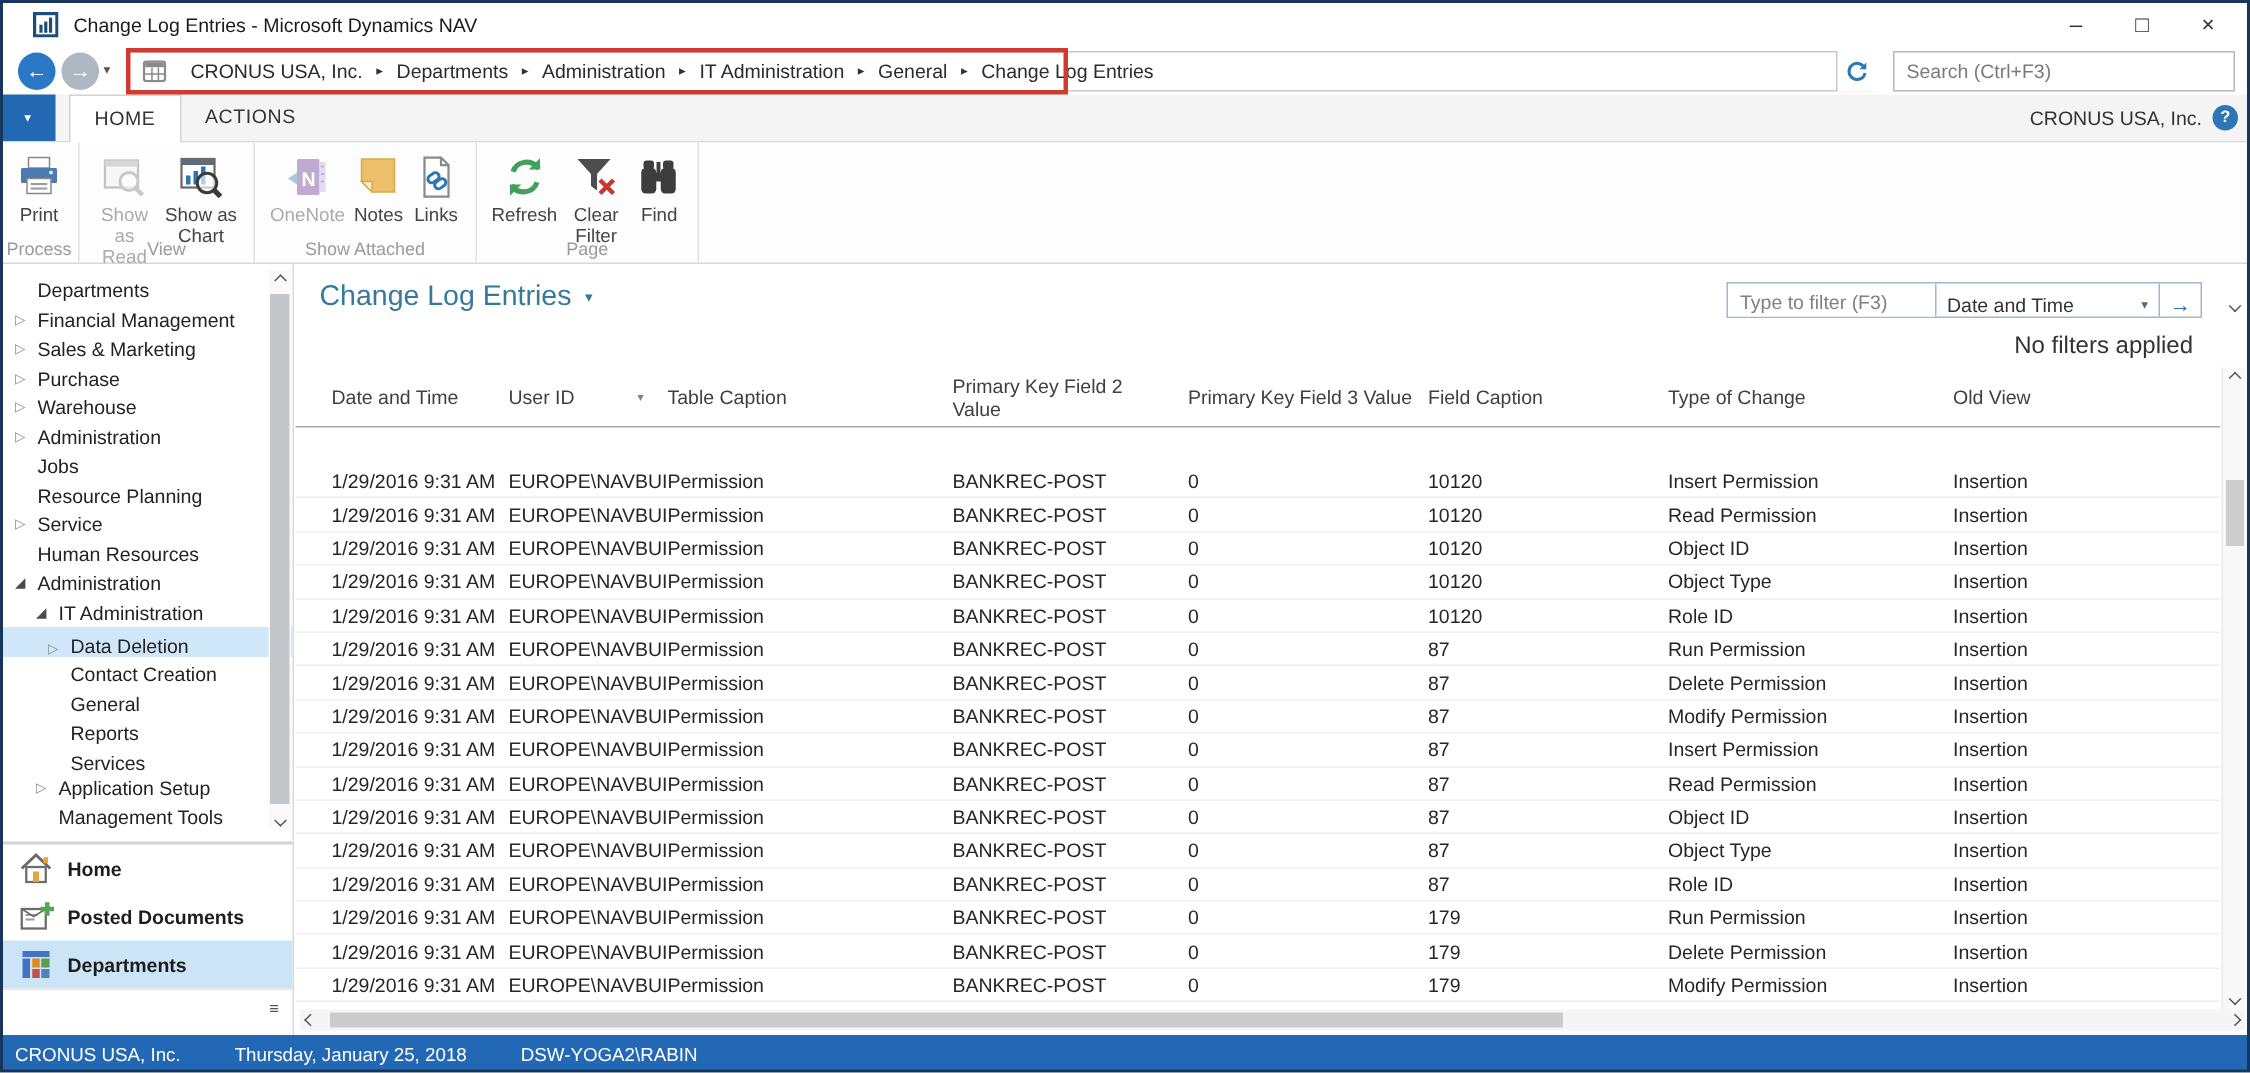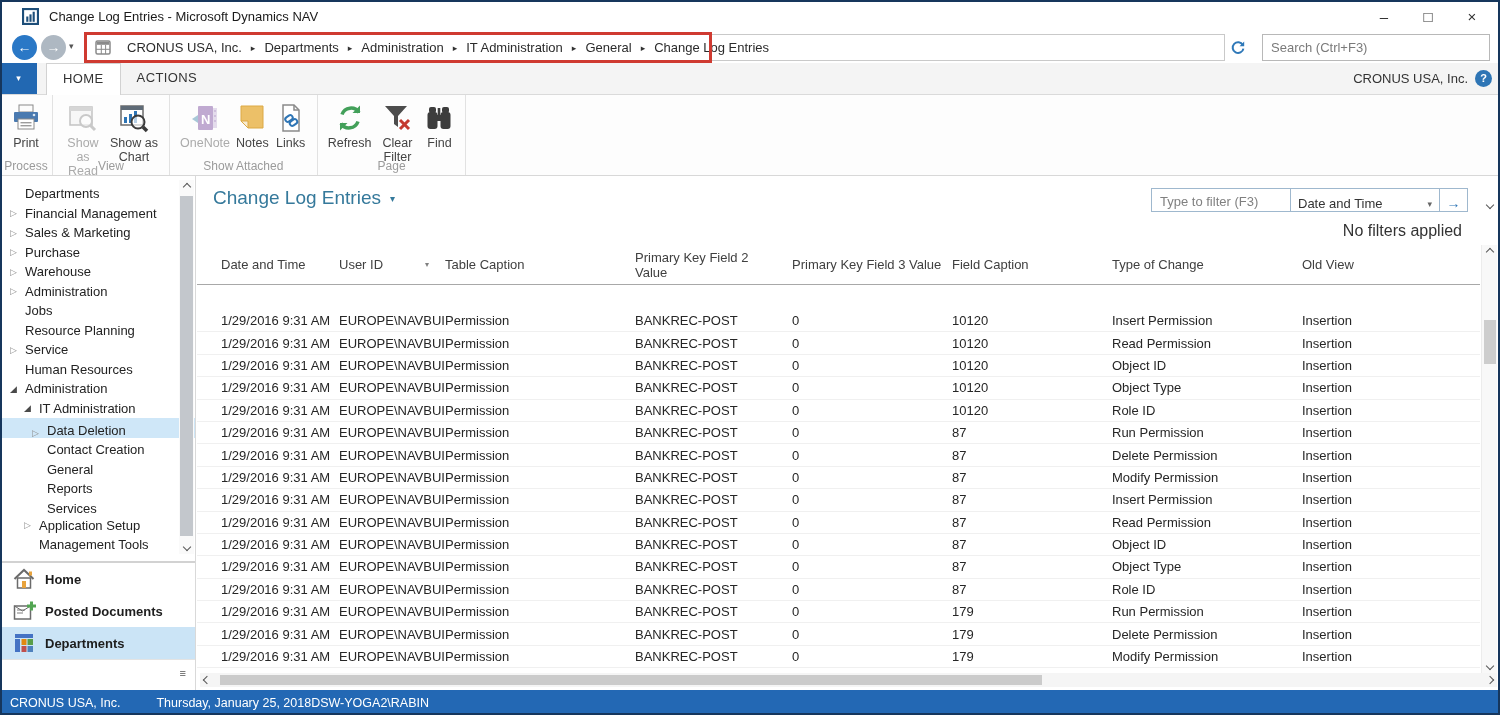--- a/index.html
+++ b/index.html
@@ -102,21 +102,21 @@
   .vscroll{position:absolute;right:3px;top:69px;width:16px;height:428px;background:#f8f8f8;border-left:1px solid #ececec;}
   .vthumb{position:absolute;left:2px;top:75px;width:12px;height:44px;background:#cdcdcd;}
   .hscroll{position:absolute;left:3px;right:3px;top:497px;height:14px;background:#f5f5f5;}
   .hthumb{position:absolute;left:20px;top:2px;width:822px;height:10px;background:#cbcbcb;}
   .h-arrow{position:absolute;top:0;width:14px;height:14px;display:flex;align-items:center;justify-content:center;}
 
   
   .statusbar{position:absolute;left:0;top:690px;width:100%;height:25px;background:#2368b4;display:flex;align-items:center;color:#fff;font-size:12.5px;}
   .sb-company{margin-left:10px;}
   .sb-date{margin-left:36px;}
-  .sb-user{}
+  .sb-user{margin-left:36px;}
 
   .chev{display:inline-block;width:6px;height:6px;border-right:1.6px solid #555;border-bottom:1.6px solid #555;}
   .chev.up{transform:rotate(-135deg);}
   .chev.down{transform:rotate(45deg);}
   .chev.left{transform:rotate(135deg);}
   .chev.right{transform:rotate(-45deg);}
 </style>
 </head>
 <body>
 

